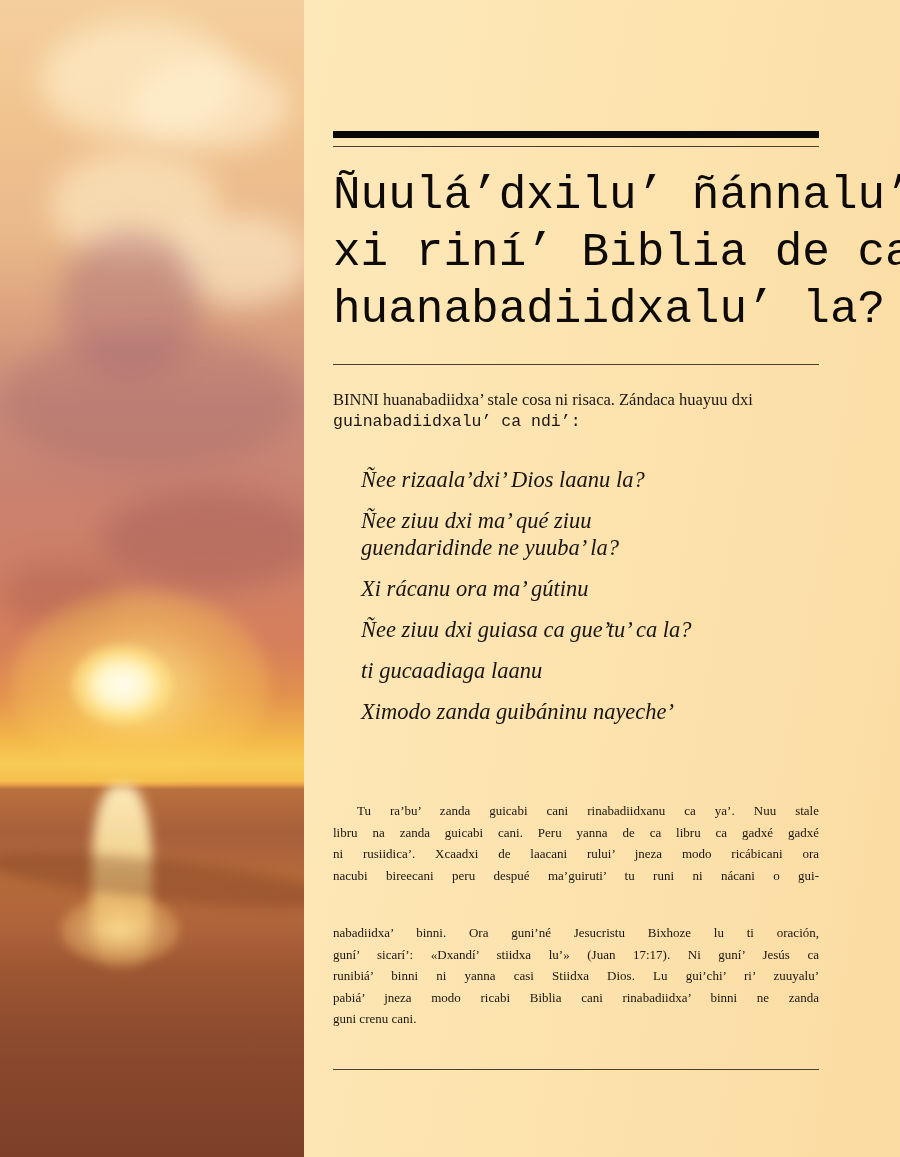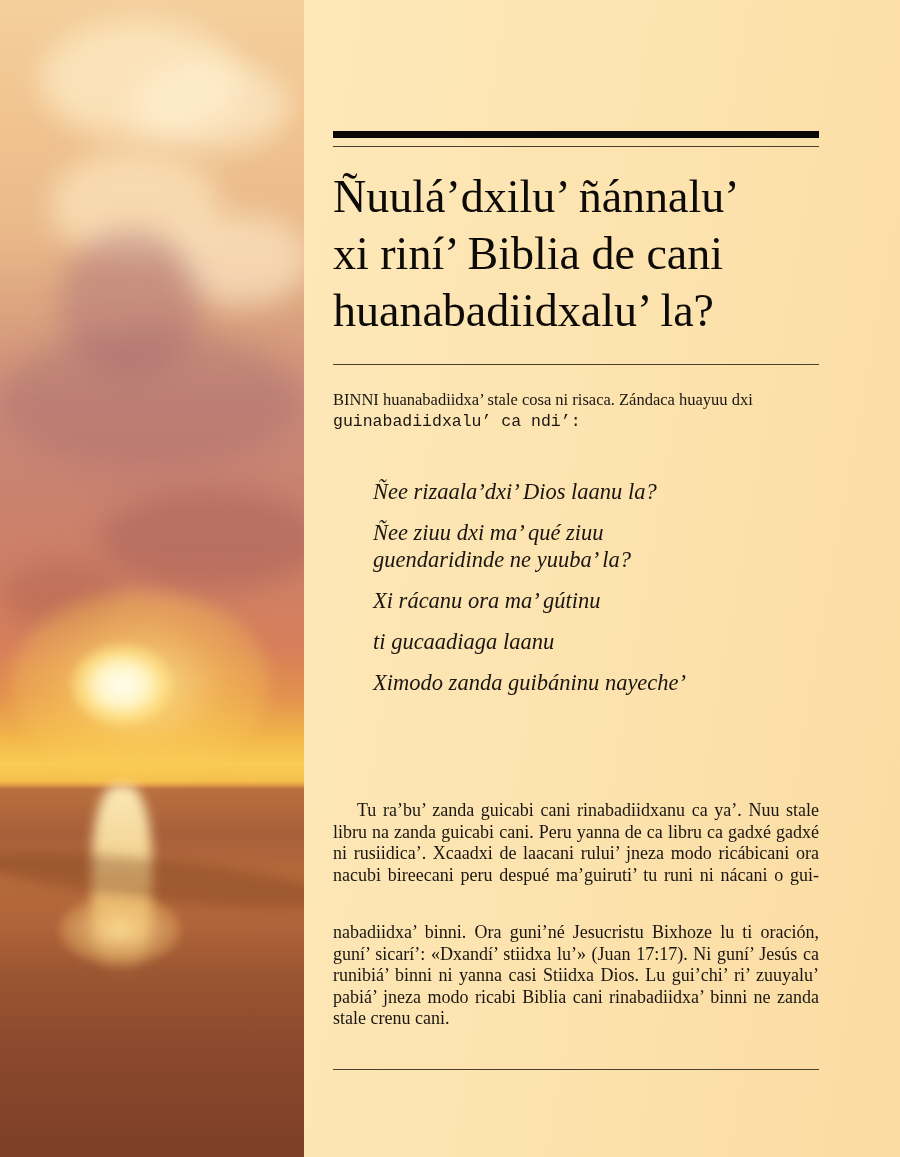--- a/index.html
+++ b/index.html
@@ -126,21 +126,21 @@
       width: 486px;
       height: 1px;
       background: #4a4030;
     }
     .title {
       position: absolute;
       top: 168px;
       left: 0;
       width: 486px;
       margin: 0;
-      font-family: Liberation Serif, serif;
+      font-family: Liberation Mono, monospace;
       font-weight: normal;
       font-size: 46px;
       line-height: 57px;
       color: #0d0a07;
       letter-spacing: 0px;
     }
     .title span {
       display: block;
       white-space: nowrap;
     }
@@ -160,41 +160,41 @@
       margin: 0;
       font-size: 16.5px;
       line-height: 21.5px;
       color: #1a1510;
     }
     .questions {
       position: absolute;
       top: 462px;
       left: 24px;
       width: 440px;
-      margin: 16px;
+      margin: 4px;
       padding: 0;
       list-style: none;
       font-style: italic;
       font-size: 22.5px;
       line-height: 27px;
       color: #1a1510;
     }
     .questions li {
       margin: 0 0 14px 0;
       white-space: nowrap;
     }
     .questions li span {
       display: block;
     }
     .para {
       position: absolute;
       left: 0;
       width: 486px;
       margin: 0;
-      font-size: 18px;
+      font-size: 13px;
       line-height: 21.5px;
       text-align: justify;
       color: #1a1510;
     }
     .para .line {
       display: block;
       white-space: nowrap;
       text-align-last: justify;
     }
     .para .line.last {
@@ -255,36 +255,39 @@
       <span>Ñee rizaala’dxi’ Dios laanu la?</span>
     </li>
     <li>
       <span>Ñee ziuu dxi ma’ qué ziuu</span>
       <span>guendaridinde ne yuuba’ la?</span>
     </li>
     <li>
       <span>Xi rácanu ora ma’ gútinu</span>
     </li>
     <li>
+      <span>Ñee ziuu dxi guiasa ca gue’tu’ ca la?</span>
+    </li>
+    <li>
       <span>ti gucaadiaga laanu</span>
     </li>
     <li>
       <span>Ximodo zanda guibáninu nayeche’</span>
     </li>
   </ul>
 
   <p class="para para-1">
     <span class="line first">Tu ra’bu’ zanda guicabi cani rinabadiidxanu ca ya’. Nuu stale</span>
     <span class="line">libru na zanda guicabi cani. Peru yanna de ca libru ca gadxé gadxé</span>
     <span class="line">ni rusiidica’. Xcaadxi de laacani rului’ jneza modo ricábicani ora</span>
     <span class="line">nacubi bireecani peru despué ma’guiruti’ tu runi ni nácani o gui-</span>
   </p>
 
   <p class="para para-2">
     <span class="line">nabadiidxa’ binni. Ora guni’né Jesucristu Bixhoze lu ti oración,</span>
     <span class="line">guní’ sicarí’: «Dxandí’ stiidxa lu’» (Juan 17:17). Ni guní’ Jesús ca</span>
     <span class="line">runibiá’ binni ni yanna casi Stiidxa Dios. Lu gui’chi’ ri’ zuuyalu’</span>
     <span class="line">pabiá’ jneza modo ricabi Biblia cani rinabadiidxa’ binni ne zanda</span>
-    <span class="line last">stale crenu cani.</span>
+    <span class="line last">guni crenu cani.</span>
   </p>
 
   <div class="rule-thin-bottom"></div>
 </div>
 
 </body></html>

